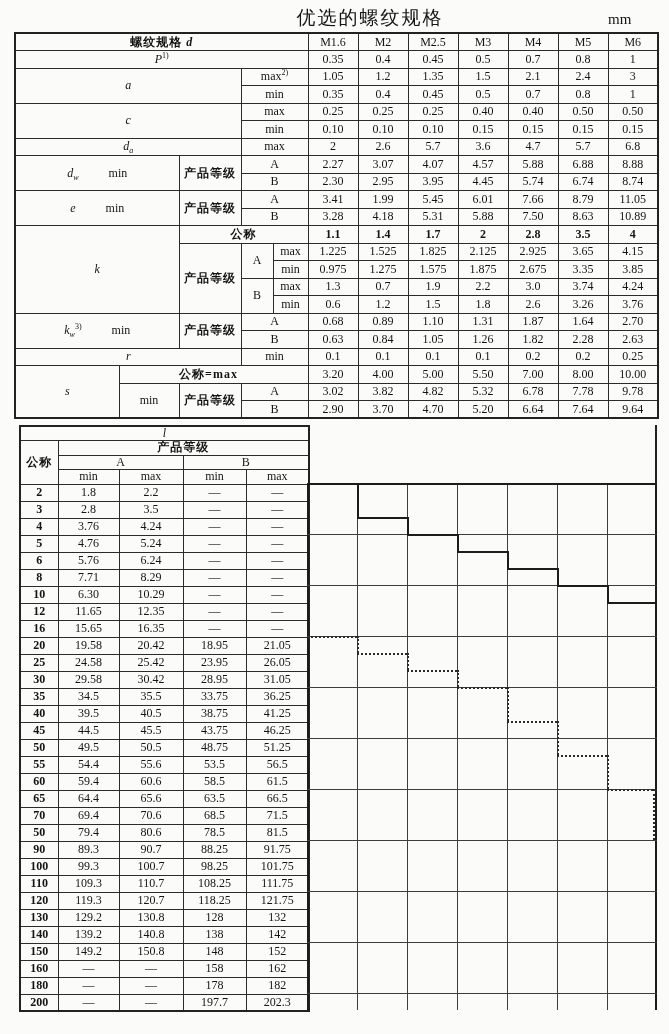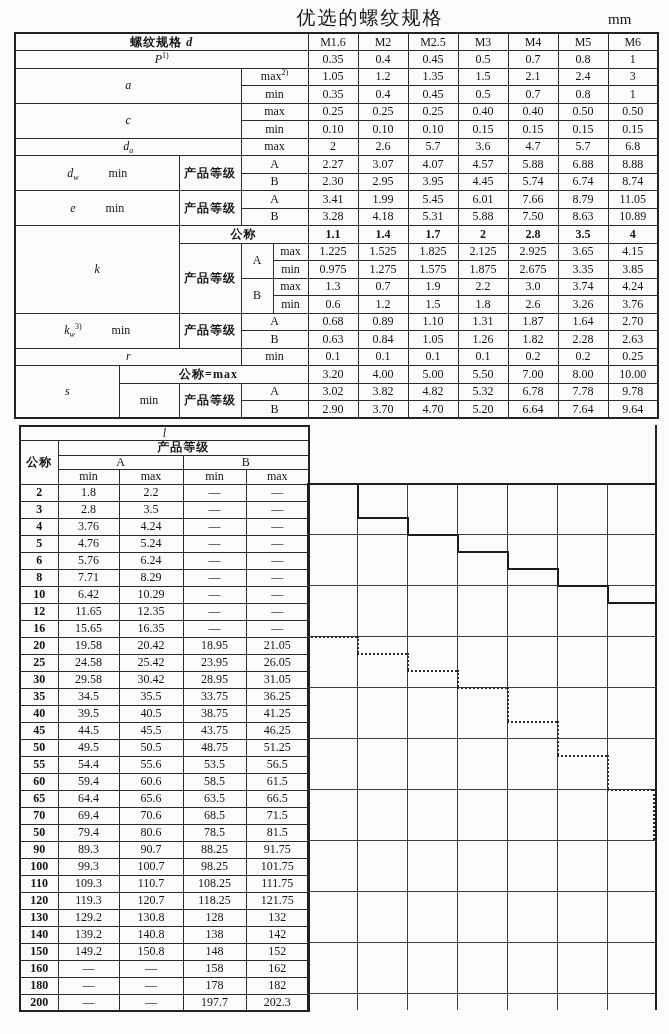--- a/index.html
+++ b/index.html
@@ -359,21 +359,21 @@
         </tr>
         <tr>
           <td>8</td>
           <td>7.71</td>
           <td>8.29</td>
           <td>—</td>
           <td>—</td>
         </tr>
         <tr>
           <td>10</td>
-          <td>6.42</td>
+          <td>6.30</td>
           <td>10.29</td>
           <td>—</td>
           <td>—</td>
         </tr>
         <tr>
           <td>12</td>
           <td>11.65</td>
           <td>12.35</td>
           <td>—</td>
           <td>—</td>

